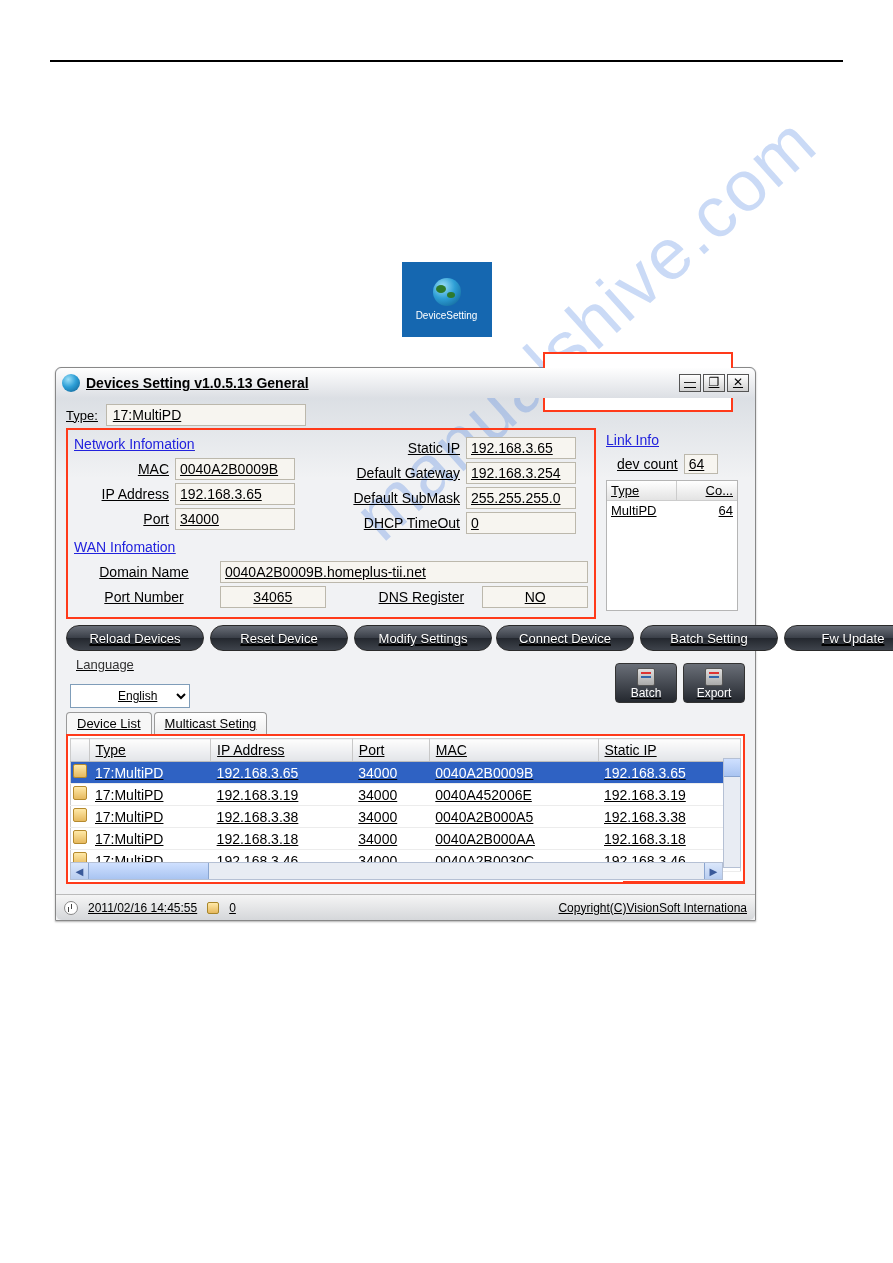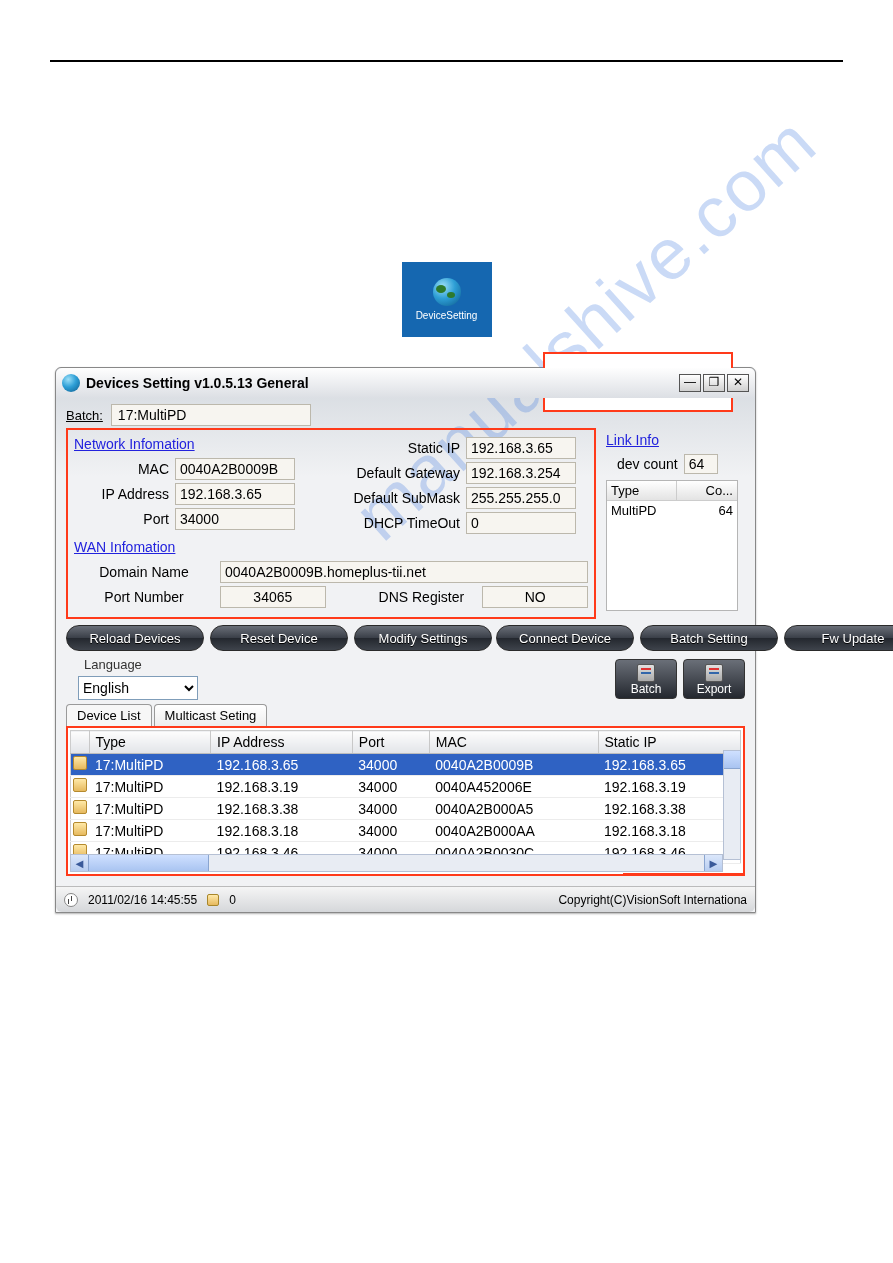--- a/index.html
+++ b/index.html
@@ -7,21 +7,21 @@
 .page { padding: 20px 50px; }
 .hr-top { border-top: 2px solid #000; margin: 40px 0 200px 0; }
 
 
 .desktop-icon { width: 90px; height: 75px; background: #1567b0; margin: 0 auto 30px auto; display: flex; flex-direction: column; align-items: center; justify-content: center; gap: 4px; }
 .desktop-icon .globe { width: 28px; height: 28px; border-radius: 50%; background: radial-gradient(circle at 35% 30%, #9de0f8, #2e9fd6 45%, #0b5a8c); position: relative; }
 .desktop-icon .globe::after { content:""; position:absolute; left:3px; top:7px; width:10px; height:8px; background:#2d7a2d; border-radius:50%; box-shadow: 10px 6px 0 -1px #2d7a2d; }
 .desktop-icon .label { color: #fff; font-size: 10px; }
 
 
-.window { width: 701px; margin-left: 5px; border: 1px solid #888; border-radius: 6px 6px 0 0; background: linear-gradient(#d3d8de, #f1f2f4 20%, #f1f2f4); box-shadow: 0 1px 2px rgba(0,0,0,.3);}
+.window { width: 701px; margin-left: 5px; border: 1px solid #888; border-radius: 6px 6px 0 0; background: linear-gradient(#d3d8de, #f1f2f4 20%, #f1f2f4); box-shadow: 0 1px 2px rgba(0,0,0,.3); text-decoration: underline;}
 .titlebar { height: 30px; background: linear-gradient(#fefefe, #dcdfe4); display: flex; align-items: center; padding: 0 6px 0 30px; border-radius: 6px 6px 0 0; position: relative; }
 .titlebar .globe { position:absolute; left:6px; width:18px; height:18px; border-radius:50%; background: radial-gradient(circle at 35% 30%, #9de0f8, #2e9fd6 45%, #0b5a8c); }
 .titlebar .title { font-weight: bold; font-size: 14px; }
 .win-controls { margin-left: auto; display: flex; gap: 2px; }
 .win-btn { width: 22px; height: 18px; border: 1px solid #555; background: linear-gradient(#fff,#d0d0d0); font-size: 12px; line-height: 14px; text-align: center; cursor: pointer; }
 
 .content { padding: 6px 10px 10px 10px; position: relative; }
 .type-row { display: flex; align-items: center; gap: 8px; margin-bottom: 2px; }
 .type-row .lbl { text-decoration: underline; }
 .type-row .val { background: #f7f5f0; border: 1px solid #bcb8ac; padding: 2px 6px; min-width: 200px; font-size: 14px; }
@@ -56,21 +56,21 @@
 .mini-table .hdr div { padding:2px 4px; border-right:1px solid #ccc; }
 .mini-table .hdr div:last-child{border-right:none;}
 .mini-table .row { display:flex; }
 .mini-table .row div { padding:2px 4px; }
 .mini-table .c1 { width: 70px; } .mini-table .c2 { flex:1; text-align:right; }
 
 
 .actions { display: flex; align-items: center; gap: 6px; margin: 6px 0 4px 0; flex-wrap: wrap; }
 .btn3d { height: 26px; width: 138px; border: 1px solid #2a2a2a; border-radius: 14px; background: linear-gradient(#6a6f78, #3b4049 48%, #24282f 52%, #3e434b); color: #fff; font-size: 13px; cursor: pointer; text-shadow: 0 1px 0 #000; }
 .lang-lbl { margin-left: 6px; color:#333; font-size:13px;}
-.lang-select { width: 120px; height: 24px; border:1px solid #7f9db9; background:#fff; font-size:14px; margin-right: 4px; }
+.lang-select { width: 120px; height: 24px; border:1px solid #7f9db9; background:#fff; font-size:12px; margin-right: 4px; padding-left: 43px; }
 .iebtn { width: 62px; height: 40px; border:1px solid #333; border-radius:4px; background: linear-gradient(#6a6f78,#24282f); color:#fff; font-size:12px; display:flex; flex-direction:column; align-items:center; justify-content:flex-end; padding-bottom:2px; cursor:pointer; position:relative;}
 .iebtn .iico { width:18px;height:18px;background:linear-gradient(#e0e0e0,#aaa);border:1px solid #555;position:absolute;top:4px; border-radius:2px;}
 .iebtn .iico::after{content:"";position:absolute;left:3px;top:3px;width:10px;height:2px;background:#d33; box-shadow:0 4px 0 #36a;}
 
 
 .tabs { display:flex; gap:0; margin-top:4px; }
 .tab { padding: 3px 10px; border:1px solid #9a9a9a; border-bottom:none; background: linear-gradient(#fff,#eee); font-size:13px; border-radius: 4px 4px 0 0; margin-right:2px; cursor:pointer;}
 .tab.active { background:#f7f7f7; font-weight:normal; position:relative; z-index:2;}
 .list-wrap { border:2px solid #ff3a1a; background:#fff; padding:2px; height: 150px; overflow:hidden; position:relative;}
 .list { width: 100%; border:1px solid #ccc; border-collapse: collapse; }
@@ -121,21 +121,21 @@
         <div class="title">Devices Setting v1.0.5.13  General</div>
         <div class="win-controls">
           <div class="win-btn">—</div>
           <div class="win-btn">❐</div>
           <div class="win-btn">✕</div>
         </div>
       </div>
 
       <div class="content">
         <div class="type-row">
-          <span class="lbl">Batch:</span>
+          <span class="lbl">Type:</span>
           <span class="val">17:MultiPD</span>
         </div>
 
         <div class="top-grid">
           <div class="info-box">
             <div class="kv-col">
               <div class="col-left">
                 <div class="group-title">Network Infomation</div>
                 <div class="kv">
                     <span class="k">MAC</span>
@@ -211,21 +211,21 @@
               <button class="btn3d">Reload Devices</button>
               <button class="btn3d">Reset Device</button>
               <button class="btn3d">Modify Settings</button>
             </div>
             <div style="display:flex; gap:6px;">
               <button class="btn3d">Connect Device</button>
               <button class="btn3d">Batch Setting</button>
               <button class="btn3d">Fw Update</button>
             </div>
           </div>
-          <div style="display:flex; flex-direction:column; gap:4px; margin-left:12px;">
+          <div style="display:flex; flex-direction:column; gap:12px; margin-left:4px;">
             <span class="lang-lbl">Language</span>
             <select class="lang-select">
               <option>English</option>
             </select>
           </div>
           <div style="display:flex; gap:6px; margin-left:auto;">
             <button class="iebtn">
                 <span class="iico"></span>
                 <span>Batch</span>
               </button>

